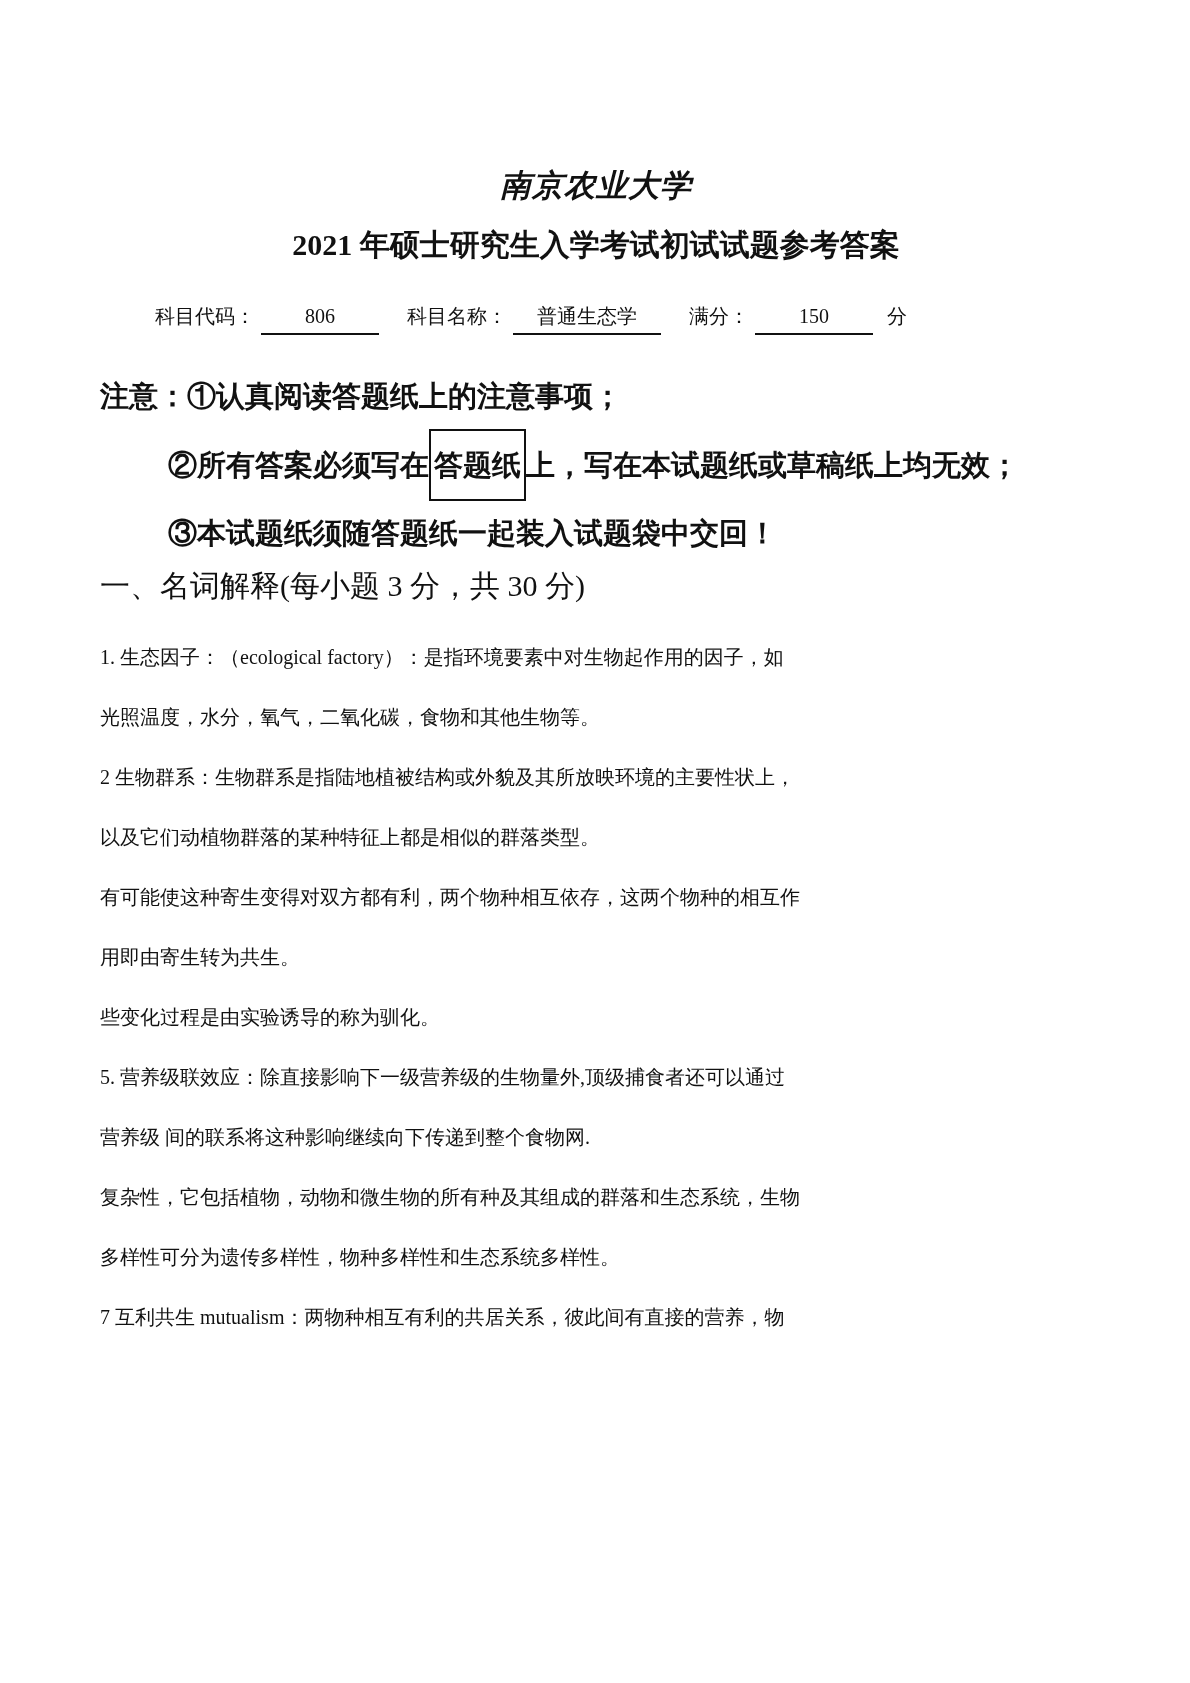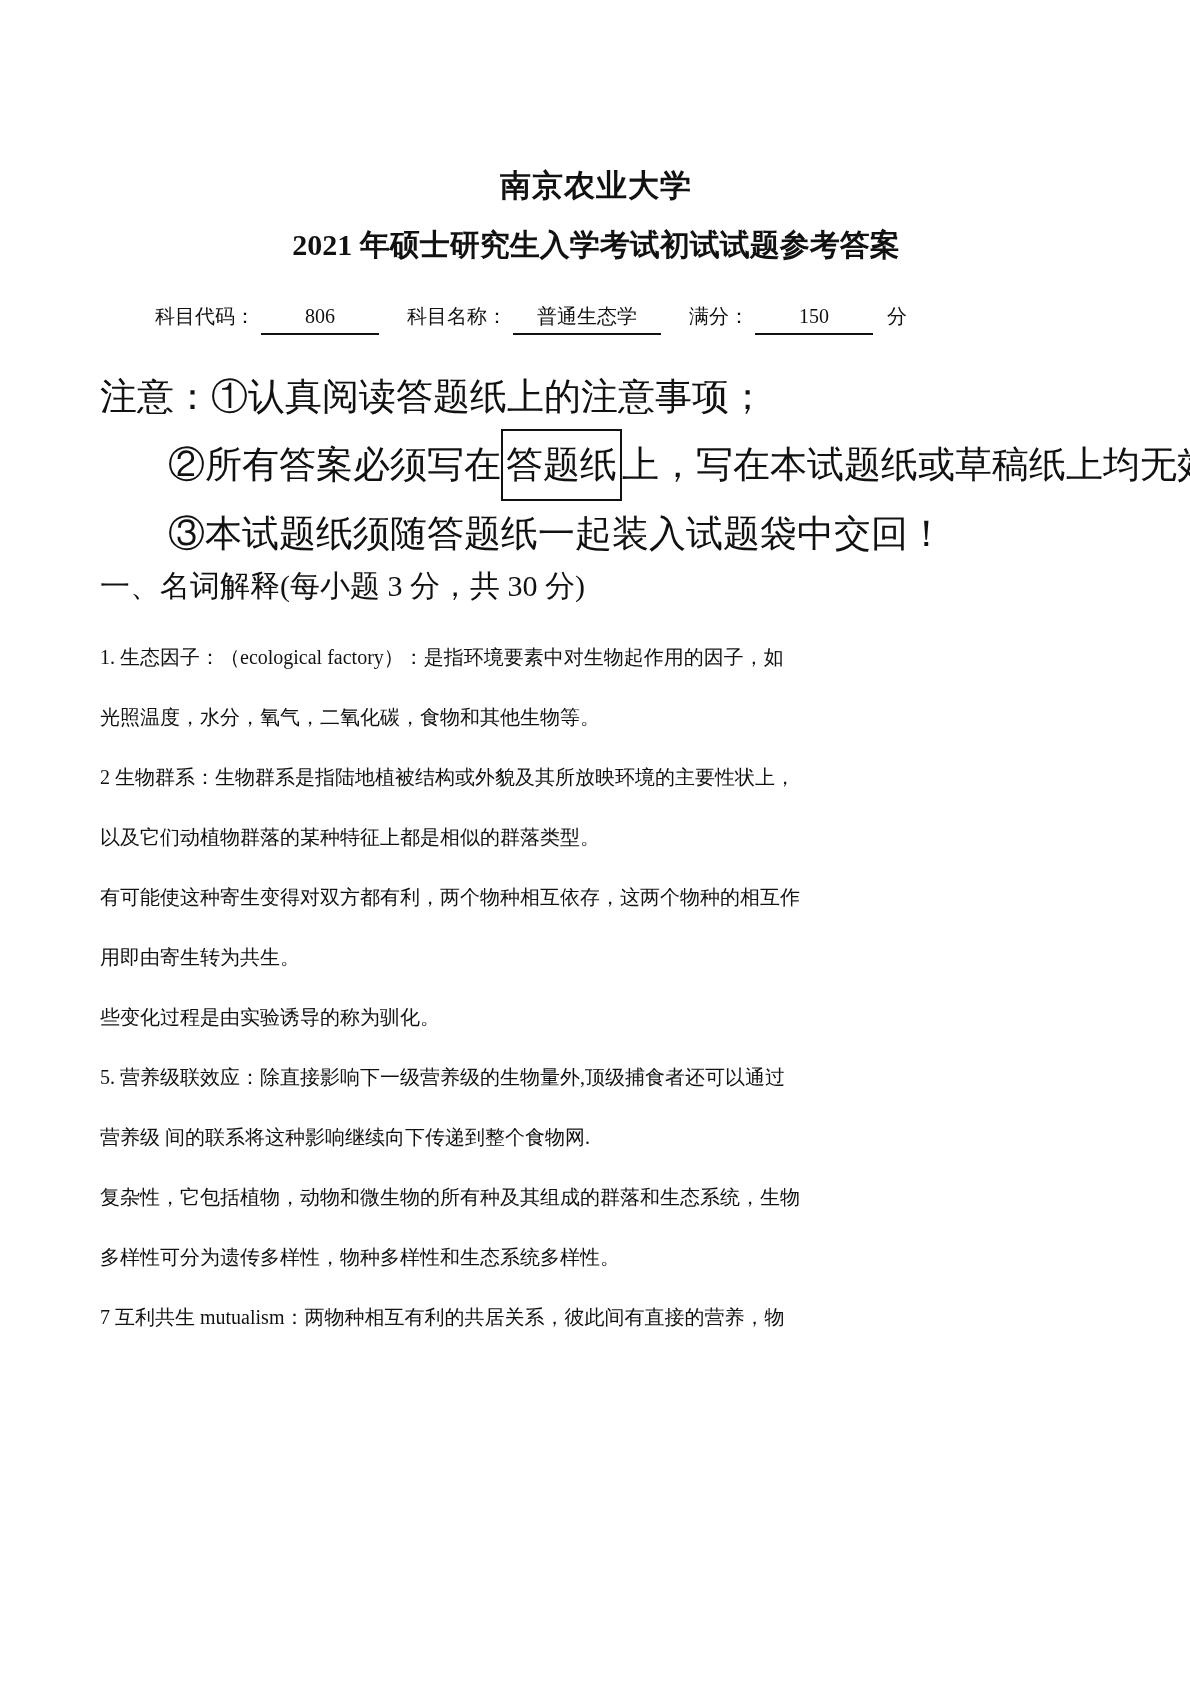--- a/index.html
+++ b/index.html
@@ -20,20 +20,21 @@
     height: 1683px;
     padding: 168px 98px 0 100px;
     background: #ffffff;
   }
   .title {
     text-align: center;
     font-size: 31px;
     font-weight: 700;
     line-height: 36px;
     letter-spacing: 1px;
+    font-style: italic;
   }
   .subtitle {
     text-align: center;
     font-size: 30px;
     font-weight: 700;
     line-height: 38px;
     margin-top: 22px;
   }
   .subject-line {
     margin-top: 32px;
@@ -48,22 +49,22 @@
     min-width: 70px;
     text-align: center;
     border-bottom: 2px solid #111111;
     padding: 0 24px;
     margin-right: 28px;
     line-height: 34px;
   }
   .uval.last { margin-right: 14px; }
   .notice {
     margin-top: 28px;
-    font-size: 37px;
-    font-weight: 400;
+    font-size: 29px;
+    font-weight: 700;
     line-height: 65px;
   }
   .notice-line { white-space: nowrap; }
   .notice-line.indent { margin-left: 68px; }
   .boxed {
     display: inline-block;
     border: 2px solid #111111;
     line-height: 36px;
     padding: 16px 3px;
   }

